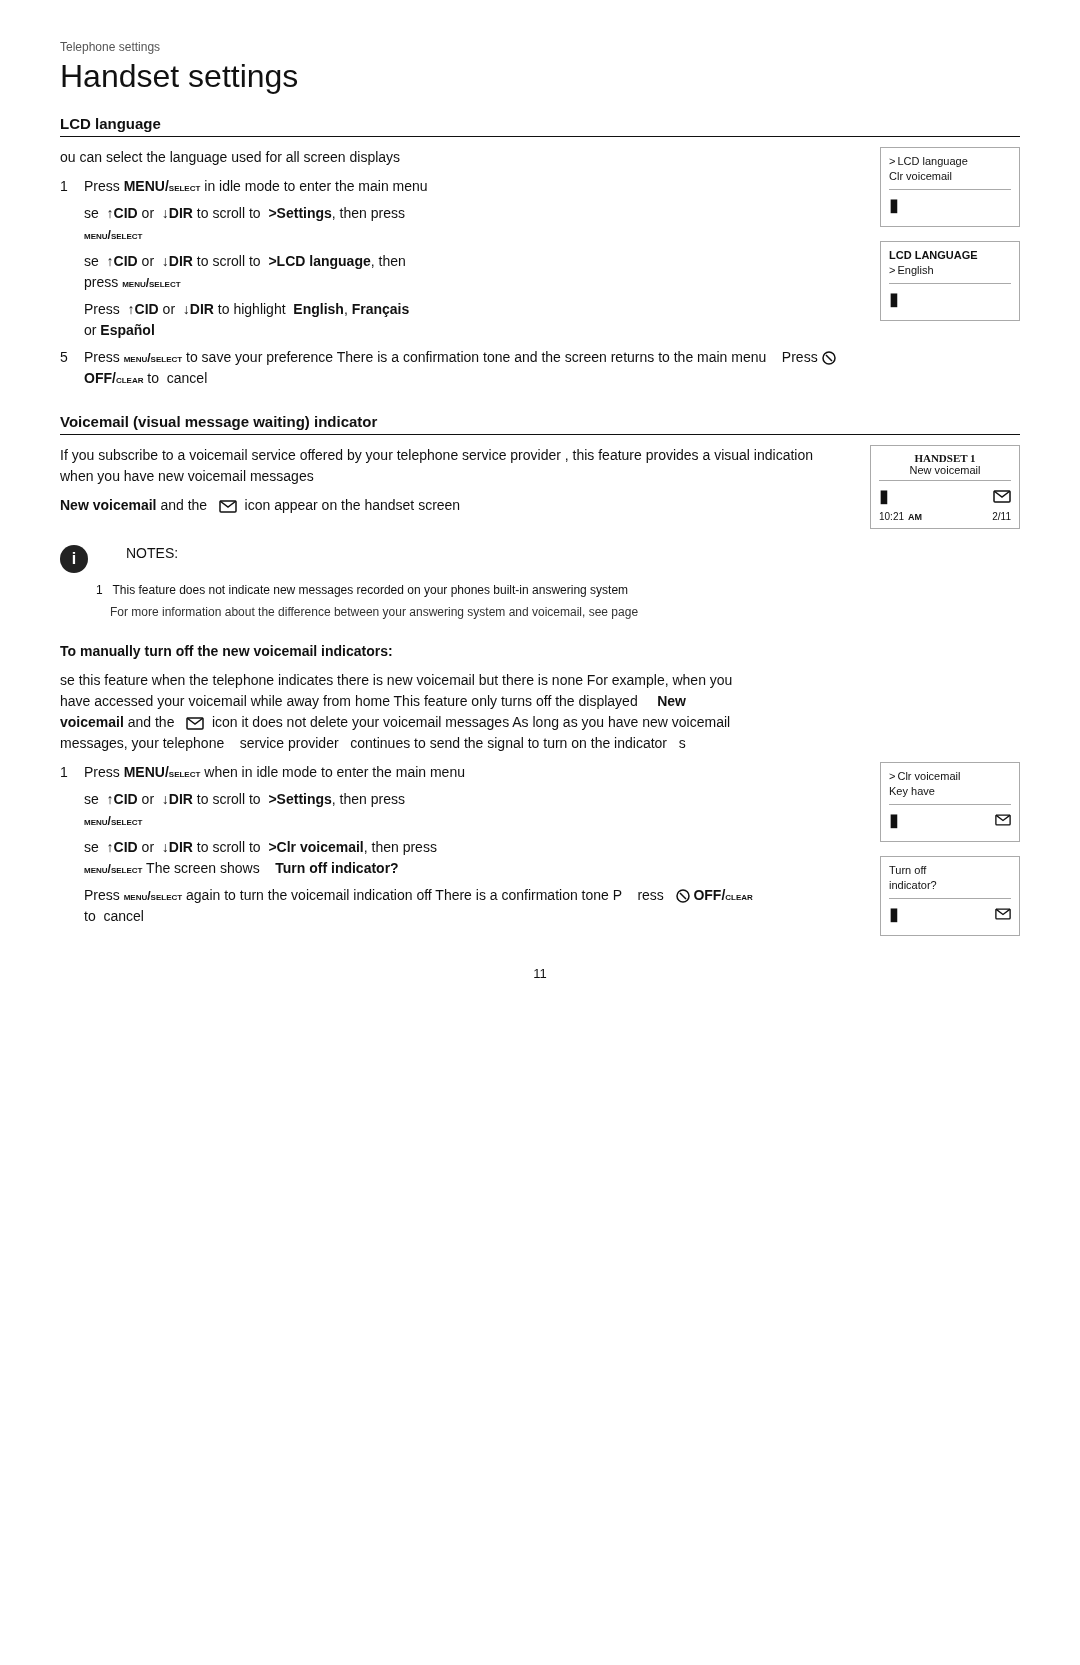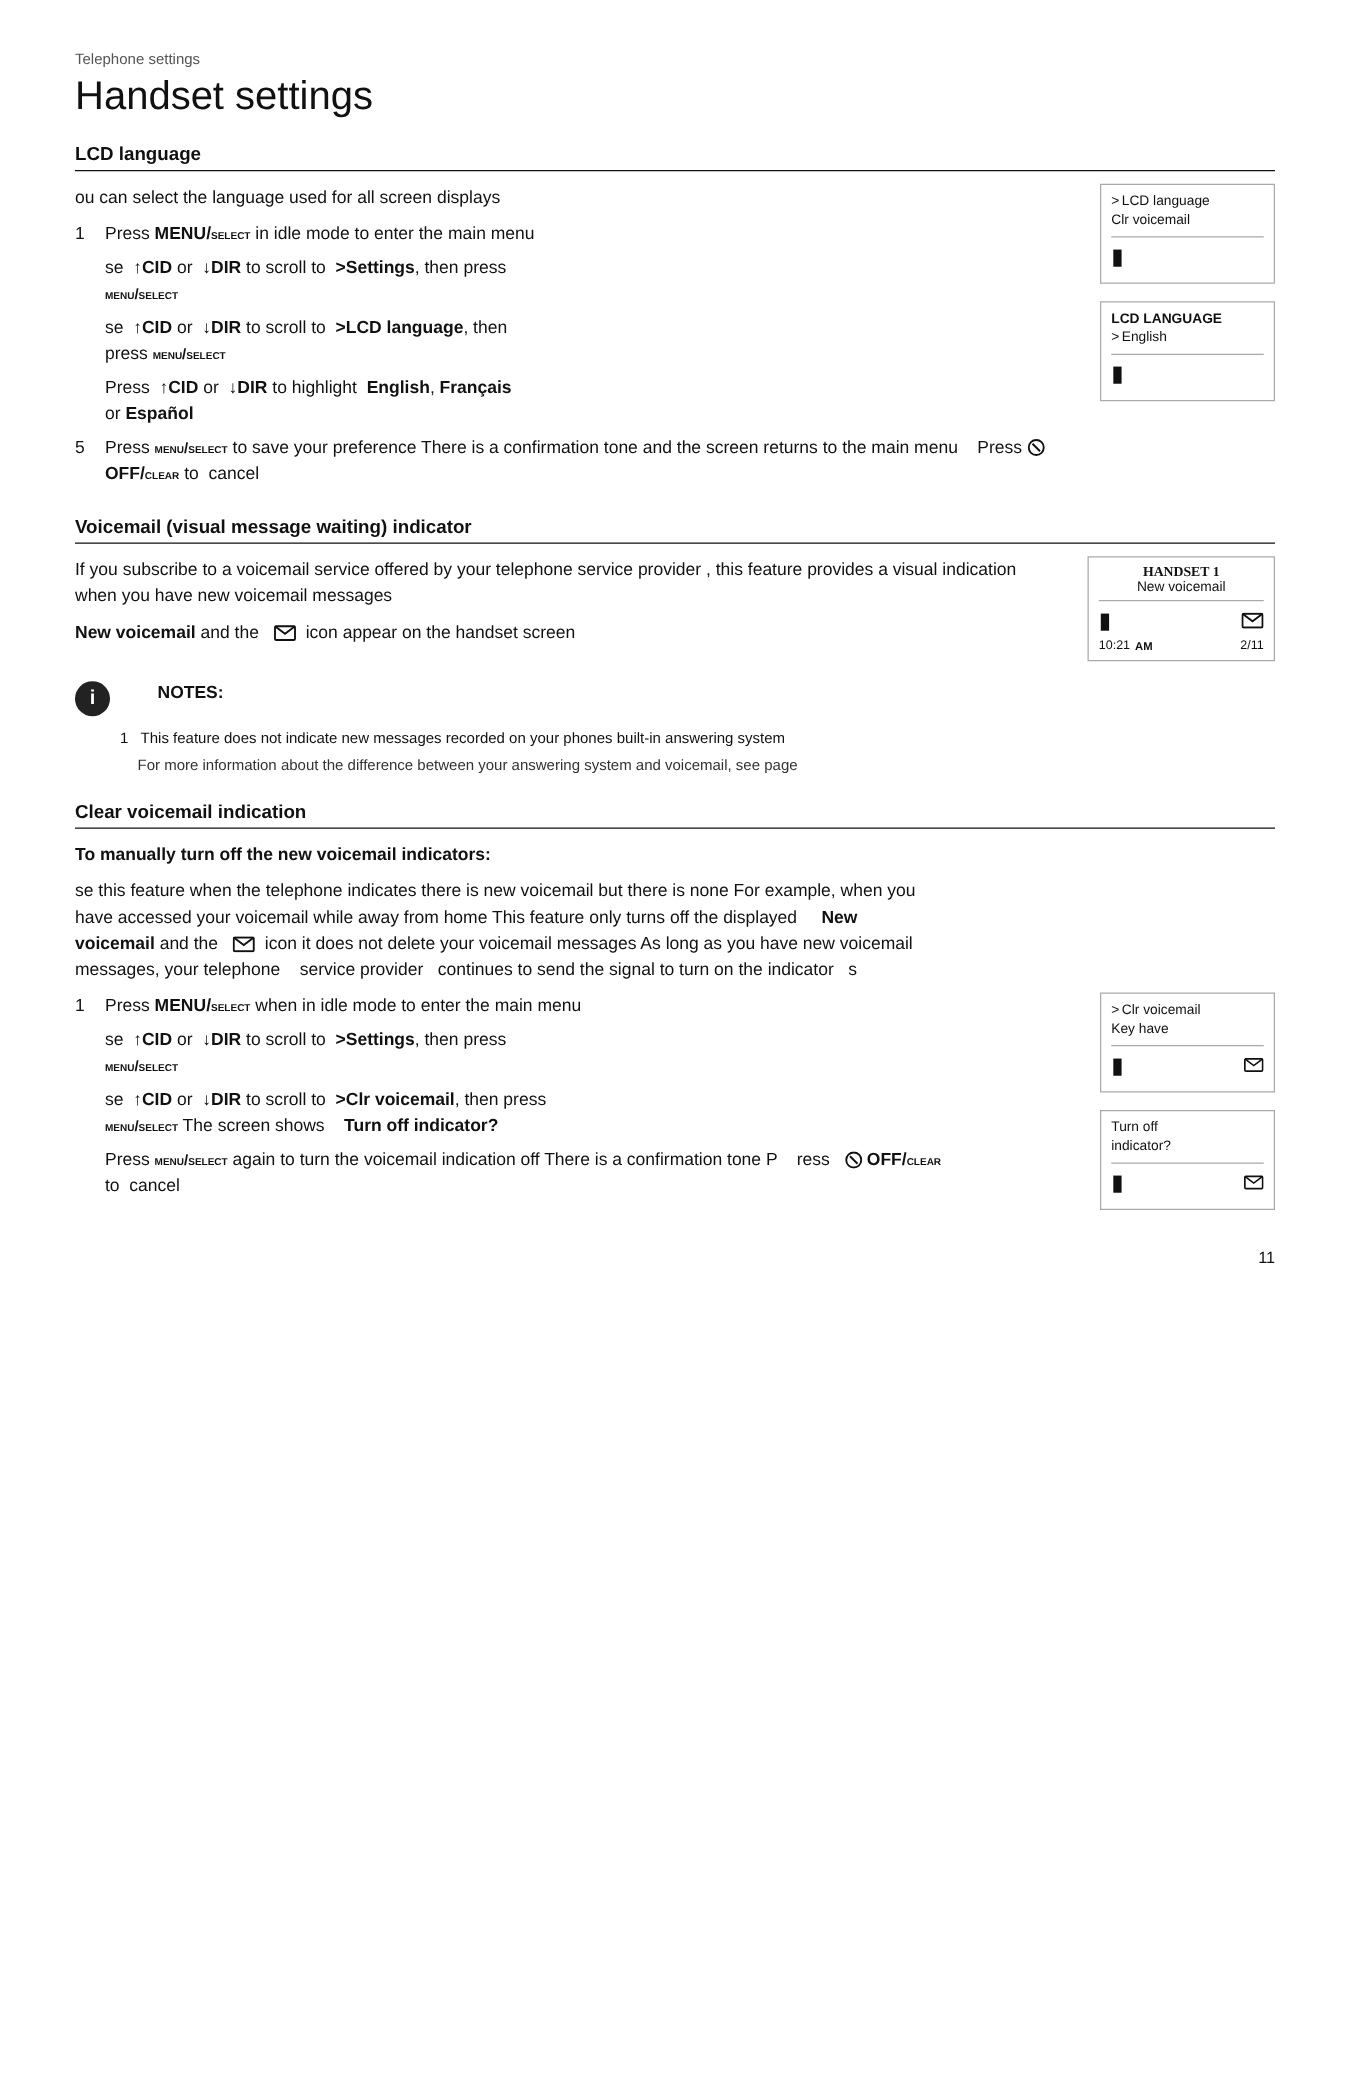--- a/index.html
+++ b/index.html
@@ -116,39 +116,39 @@
       color: #fff;
       display: flex;
       align-items: center;
       justify-content: center;
       font-size: 16px;
       font-weight: bold;
       flex-shrink: 0;
       margin-top: 0px;
     }
     .notes-label {
-      font-weight: bold;
+      font-weight: normal;
       font-size: 14px;
       padding-left: 30px;
     }
     .note-item {
       font-size: 12px;
       margin-left: 36px;
       margin-bottom: 4px;
       line-height: 1.5;
     }
     .note-item-sub {
       font-size: 12px;
       margin-left: 50px;
       margin-bottom: 4px;
       line-height: 1.5;
       color: #333;
     }
     .page-number {
-      text-align: right;
+      text-align: center;
       margin-top: 30px;
       font-size: 13px;
     }
     .screens-col {
       display: flex;
       flex-direction: column;
       gap: 14px;
       flex-shrink: 0;
     }
   </style>
@@ -258,21 +258,20 @@
   <span class="notes-label">NOTES:</span>
 </div>
 <div class="note-item">
   1 &nbsp; This feature does not indicate new messages recorded on your phones built-in answering system
 </div>
 <div class="note-item-sub">
   For more information about the difference between your answering system and voicemail, see page
 </div>
 
 <div style="margin-top:20px;">
-  <div class="section-header">Clear voicemail indication</div>
   <div class="text-col" style="max-width:680px;">
     <p style="font-weight:bold;margin-top:8px;">To manually turn off the new voicemail indicators:</p>
     <p>
       se this feature when the telephone indicates there is new voicemail but there is none For example, when you have accessed your voicemail while away from home This feature only turns off the displayed &nbsp;&nbsp;&nbsp;
       <b>New voicemail</b> and the &nbsp;
       <span>
         <svg style="width:18px;height:13px;vertical-align:middle;display:inline-block;" viewBox="0 0 18 13">
           <rect x="1" y="1" width="16" height="11" rx="1" fill="none" stroke="#111" stroke-width="1.5"></rect>
           <polyline points="1,1 9,7 17,1" fill="none" stroke="#111" stroke-width="1.5"></polyline>
         </svg>

